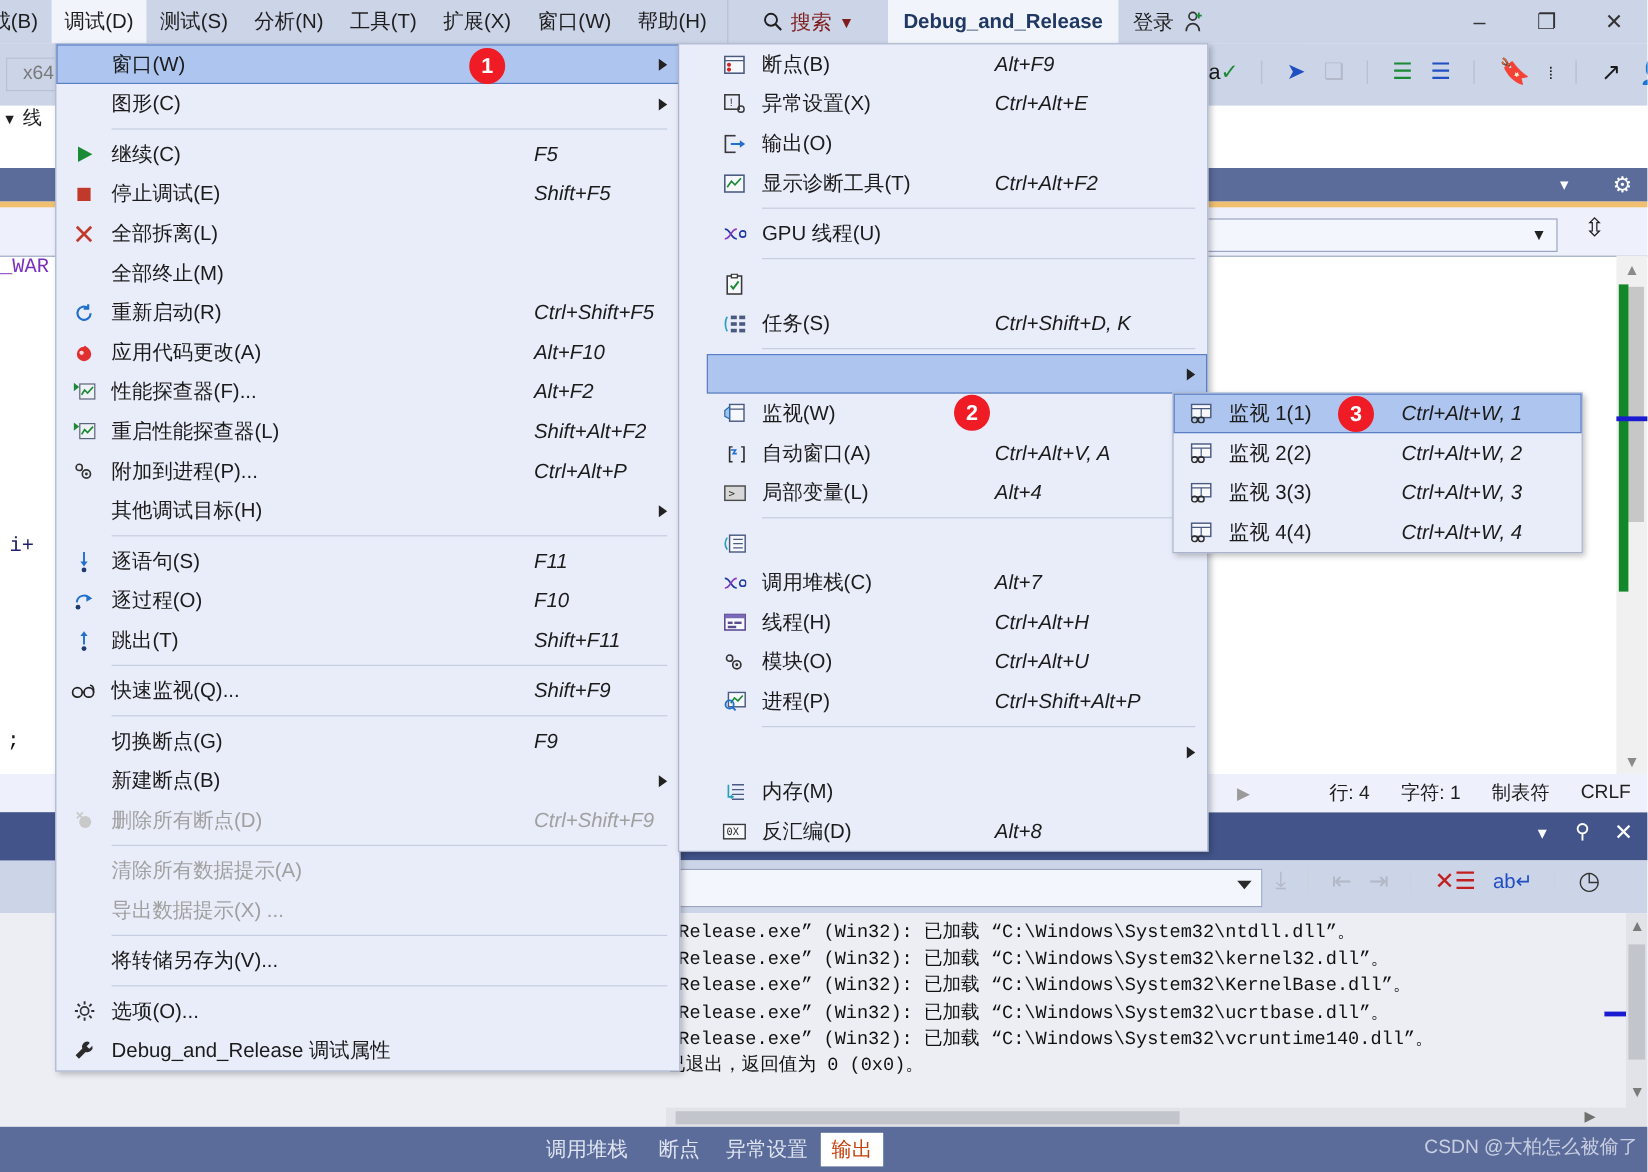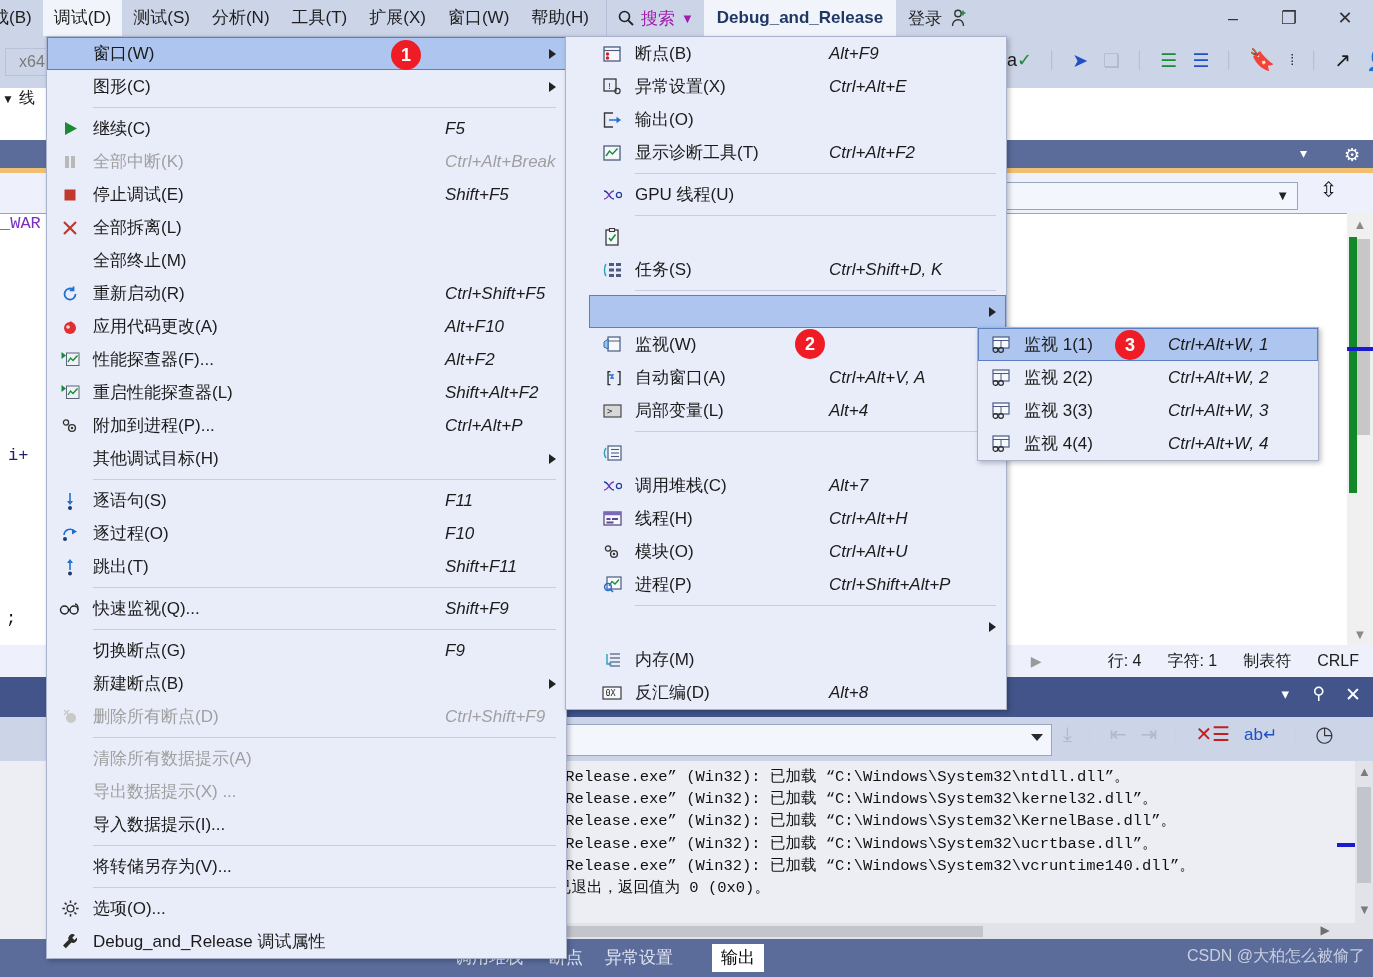--- a/index.html
+++ b/index.html
@@ -13,22 +13,22 @@
 
   
   #app-bg{position:absolute;inset:0;background:#ffffff;}
 
   
   #titlebar{position:absolute;left:0;top:0;width:1087px;height:36px;background:#ccd4e8;}
   #menubar{position:absolute;left:0;top:0;width:1373px;height:36px;background:#ccd4e8;
            display:flex;align-items:center;font-size:17px;color:#1e1e1e;}
   .menu-root{padding:0 11px;height:36px;line-height:36px;white-space:nowrap;}
   .menu-root.active{background:#f2f4fb;color:#1c1c1c;}
-  #search-box{display:flex;align-items:center;gap:6px;height:36px;padding:0 10px;
-              font-size:17px;color:#a21caf;border-left:1px solid #b7c0d8;margin-left:6px;}
+  #search-box{display:flex;align-items:center;gap:6px;height:36px;padding:0 28px;
+              font-size:17px;color:#7f1d1d;border-left:1px solid #b7c0d8;margin-left:6px;}
   #solution-name{font-size:17px;font-weight:bold;color:#1f3864;background:#f2f4fb;
                  height:36px;line-height:36px;padding:0 13px;}
   #signin{font-size:17px;color:#1f1f1f;display:flex;align-items:center;gap:6px;padding:0 12px;}
   .wincaption{width:56px;height:36px;display:flex;align-items:center;justify-content:center;
               font-size:18px;color:#333;}
 
   
   #toolbar2{position:absolute;left:0;top:36px;width:1373px;height:52px;background:#ccd4e8;}
   #platform-combo{position:absolute;left:5px;top:48px;width:52px;height:26px;border:1px solid #b9c1d6;
                   background:#ccd4e8;color:#7a7a7a;font-size:16px;line-height:26px;text-align:center;}
@@ -60,21 +60,21 @@
   #output-text{position:absolute;left:556px;top:5px;font-family:"Liberation Mono","DejaVu Sans Mono",monospace;
                font-size:15.5px;color:#111;line-height:22.2px;white-space:pre;}
   #output-hscroll{position:absolute;left:555px;bottom:0px;width:800px;height:16px;background:#e2e3e8;}
   #output-hscroll .thumb{position:absolute;left:8px;top:3px;width:420px;height:11px;background:#c3c5cc;}
   #output-vscroll{position:absolute;right:0;top:0;width:18px;height:178px;background:#e2e3e8;}
   #output-vscroll .thumb{position:absolute;left:2px;top:26px;width:14px;height:96px;background:#c3c5cc;}
 
   
   #bottom-bar{position:absolute;left:0;top:939px;width:1373px;height:38px;background:#5b6c9b;}
   .btab{position:absolute;top:944px;height:28px;line-height:28px;font-size:17px;padding:0 9px;color:#dfe4f0;}
-  .btab.sel{background:#ffffff;color:#000000;margin-left:28px;}
+  .btab.sel{background:#ffffff;color:#c2410c;}
   #csdn-mark{position:absolute;right:8px;top:946px;color:#c9cfe0;font-size:16px;}
   #left-navbar-a{position:absolute;left:0;top:645px;width:46px;height:22px;background:#e3e3e3;}
   #left-navbar-b{position:absolute;left:0;top:667px;width:46px;height:14px;background:#5b6c9b;}
   #left-navbar-c{position:absolute;left:0;top:681px;width:46px;height:40px;background:#3c4f87;}
   #left-find{position:absolute;left:0;top:721px;width:46px;height:40px;background:#e8ecf8;}
   #left-find .fbox{position:absolute;left:12px;top:6px;width:30px;height:28px;background:#fff;
                    border:2px solid #6c6c6c;color:#8a6d1e;font-size:18px;text-align:center;line-height:26px;
                    font-family:"Liberation Mono",monospace;}
   #left-bottom{position:absolute;left:0;top:761px;width:46px;height:178px;background:#fdfdff;}
 
@@ -294,30 +294,20 @@
 
   <div class="mi">
     <span class="ico">
       <svg width="17" height="17" viewBox="0 0 17 17">
           <polygon points="3,2 15,8.5 3,15" fill="#1a8a34"></polygon>
         </svg>
     </span>
     <span class="lbl">继续(C)</span>
     <span class="acc">F5</span>
   </div>
-  <div class="mi dis">
-    <span class="ico">
-      <svg width="16" height="16" viewBox="0 0 16 16">
-          <rect x="3" y="2" width="4" height="12" fill="#b9b9b9"></rect>
-          <rect x="9" y="2" width="4" height="12" fill="#b9b9b9"></rect>
-        </svg>
-    </span>
-    <span class="lbl">全部中断(K)</span>
-    <span class="acc">Ctrl+Alt+Break</span>
-  </div>
   <div class="mi">
     <span class="ico">
       <svg width="16" height="16" viewBox="0 0 16 16">
           <rect x="2.5" y="2.5" width="11" height="11" fill="#c0392b"></rect>
         </svg>
     </span>
     <span class="lbl">停止调试(E)</span>
     <span class="acc">Shift+F5</span>
   </div>
   <div class="mi">
@@ -464,24 +454,20 @@
   </div>
   <div class="sep"></div>
 
   <div class="mi dis">
     <span class="ico"></span>
     <span class="lbl">清除所有数据提示(A)</span>
   </div>
   <div class="mi dis">
     <span class="ico"></span>
     <span class="lbl">导出数据提示(X) ...</span>
-  </div>
-  <div class="mi">
-    <span class="ico"></span>
-    <span class="lbl">导入数据提示(I)...</span>
   </div>
   <div class="sep"></div>
 
   <div class="mi">
     <span class="ico"></span>
     <span class="lbl">将转储另存为(V)...</span>
   </div>
   <div class="sep"></div>
 
   <div class="mi">

